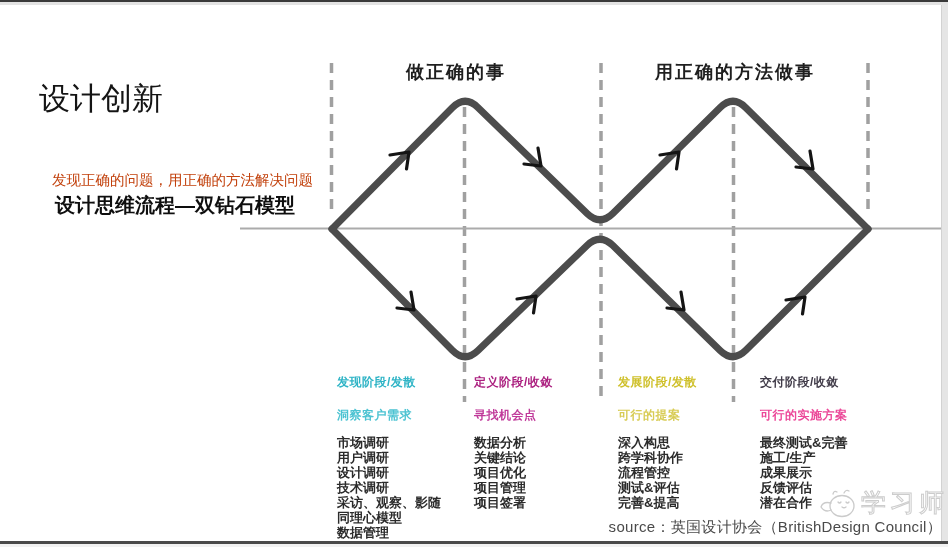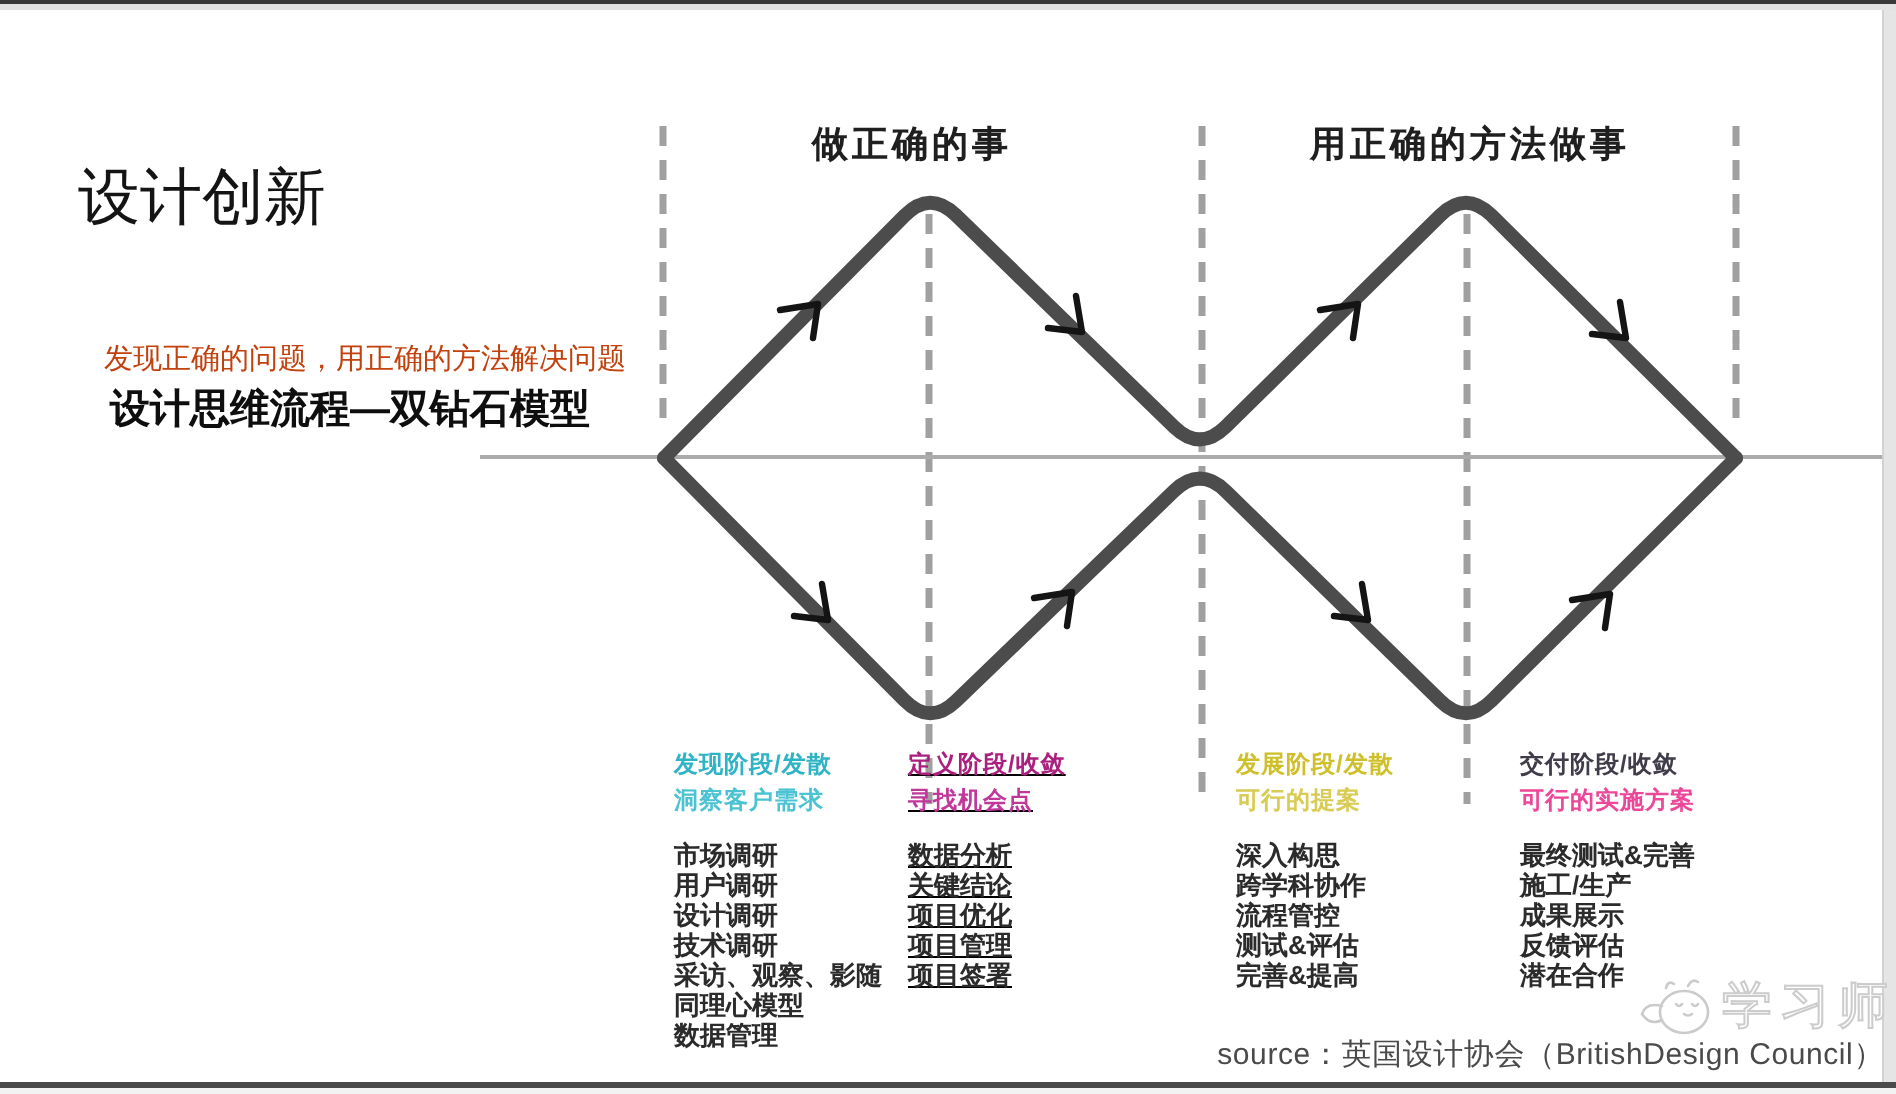--- a/index.html
+++ b/index.html
@@ -25,25 +25,25 @@
   .desc-line { left: 52px; top: 172px; font-size: 14.5px; font-weight: 400; color: #c2410c; line-height: 17px; }
 
   
   .diagram-label { font-size: 18px; font-weight: 700; color: #1f1f1f; letter-spacing: 2px; text-align: left; line-height: 19px; }
   .dl-1 { left: 406px; top: 63px; width: 120px; }
   .dl-2 { left: 655px; top: 63px; width: 170px; }
 
   
   .phase-col { top: 373px; }
   .pc-1 { left: 337px; width: 125px; }
-  .pc-2 { left: 454px; width: 115px; text-decoration: underline; }
+  .pc-2 { left: 474px; width: 115px; }
   .pc-3 { left: 618px; width: 115px; }
   .pc-4 { left: 760px; width: 120px; }
   .phase-title { font-size: 12px; font-weight: 700; letter-spacing: 0.5px; line-height: 18px; white-space: nowrap; }
-  .phase-sub { font-size: 12px; font-weight: 700; letter-spacing: 0.5px; line-height: 13px; margin-top: 3px; white-space: nowrap; }
+  .phase-sub { font-size: 12px; font-weight: 700; letter-spacing: 0.5px; line-height: 13px; margin-top: 18px; white-space: nowrap; }
   .phase-items { margin-top: 13px; font-size: 13px; font-weight: 700; color: #2b2b2b; line-height: 15px; white-space: nowrap; }
 
   
   .source-line { right: 6px; top: 518px; font-size: 15px; font-weight: 400; color: #4a4a4a; letter-spacing: 0.3px; }
   .watermark { right: 0; top: 489px; height: 30px; display: flex; align-items: flex-end; }
   .watermark-text {
     font-size: 25px; font-weight: 400; letter-spacing: 4px;
     color: #ffffff;
     -webkit-text-stroke: 1px #cccccc;
   }

